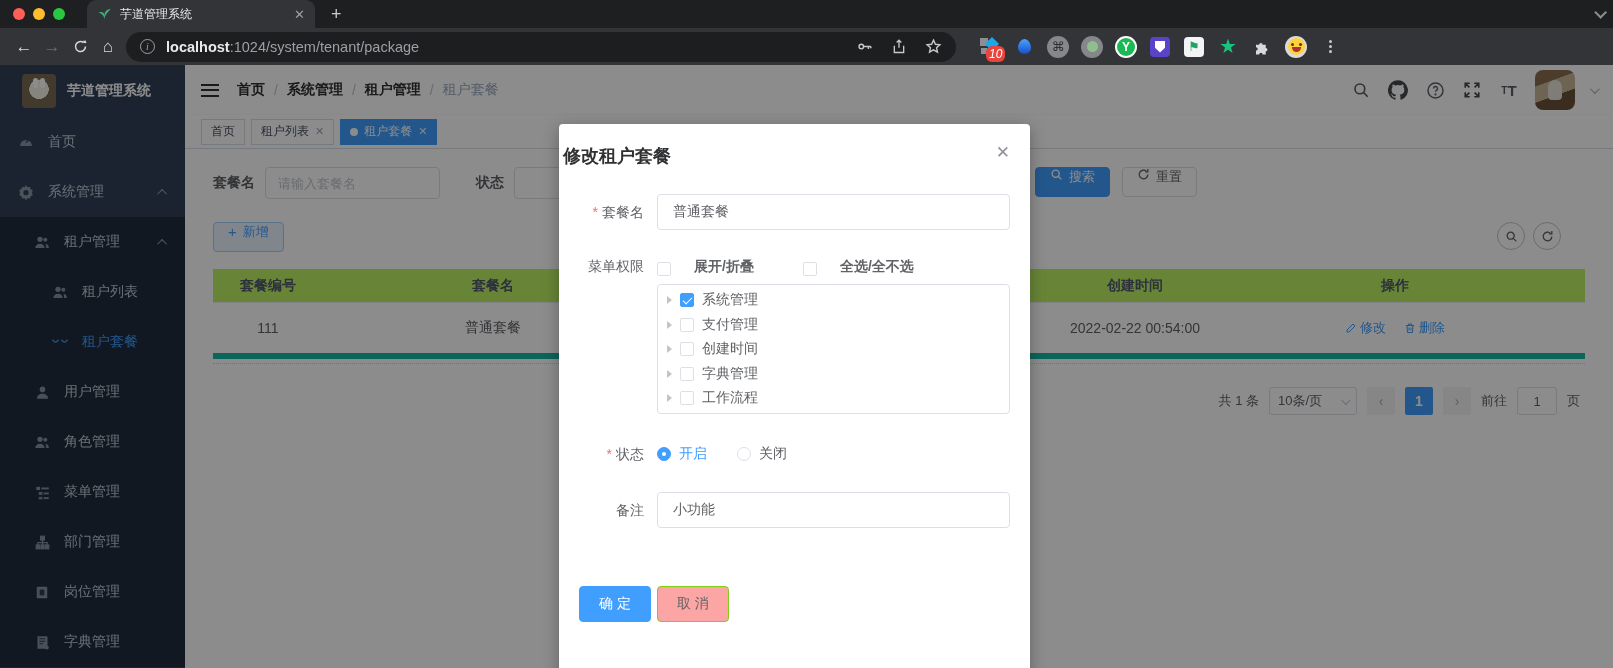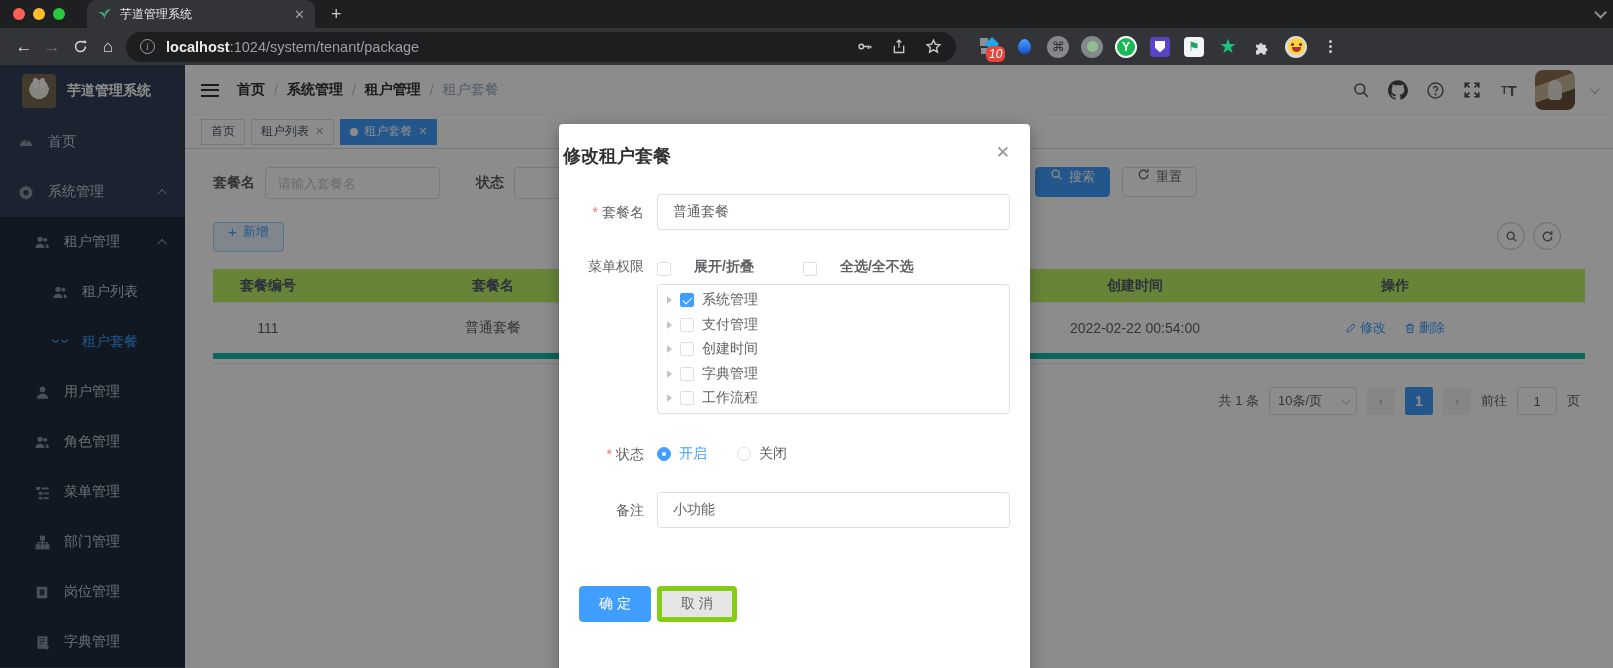--- a/index.html
+++ b/index.html
@@ -144,21 +144,21 @@
   .radiorow { display:flex; align-items:center; height:20px; margin-top:30px; }
   .radio { width:14px; height:14px; border-radius:50%; border:1px solid #dcdfe6; background:#fff; }
   .radio.on { background:#409eff; border-color:#409eff; position:relative; }
   .radio.on:after { content:""; position:absolute; left:4px; top:4px; width:4px; height:4px; border-radius:50%; background:#fff; }
   .rlab { font-size:14px; color:#606266; margin:0 30px 0 8px; }
   .rlab.on { color:#409eff; }
   .remark-row { margin-top:28px;align-items:flex-end; }
   .dlg-foot { margin-top:58px; padding-right:22px; display:flex; gap:6px; }
   .dbtn { height:36px; padding:0 19px; border-radius:4px; font-size:14px; display:flex; align-items:center; cursor:pointer; }
   .dbtn.ok { background:#409eff; color:#fff; border:1px solid #409eff; }
-  .dbtn.no { background:#e5e5e5; color:#606266; border:5px solid #84cc16; }
+  .dbtn.no { background:#fca5a5; color:#606266; border:1px solid #84cc16; }
   svg { display:block; }
 </style>
 </head>
 <body>
 
 <div class="chrome">
   <div class="tabstrip">
     <div class="traffic">
       <span class="t-red"></span>
       <span class="t-yellow"></span>

